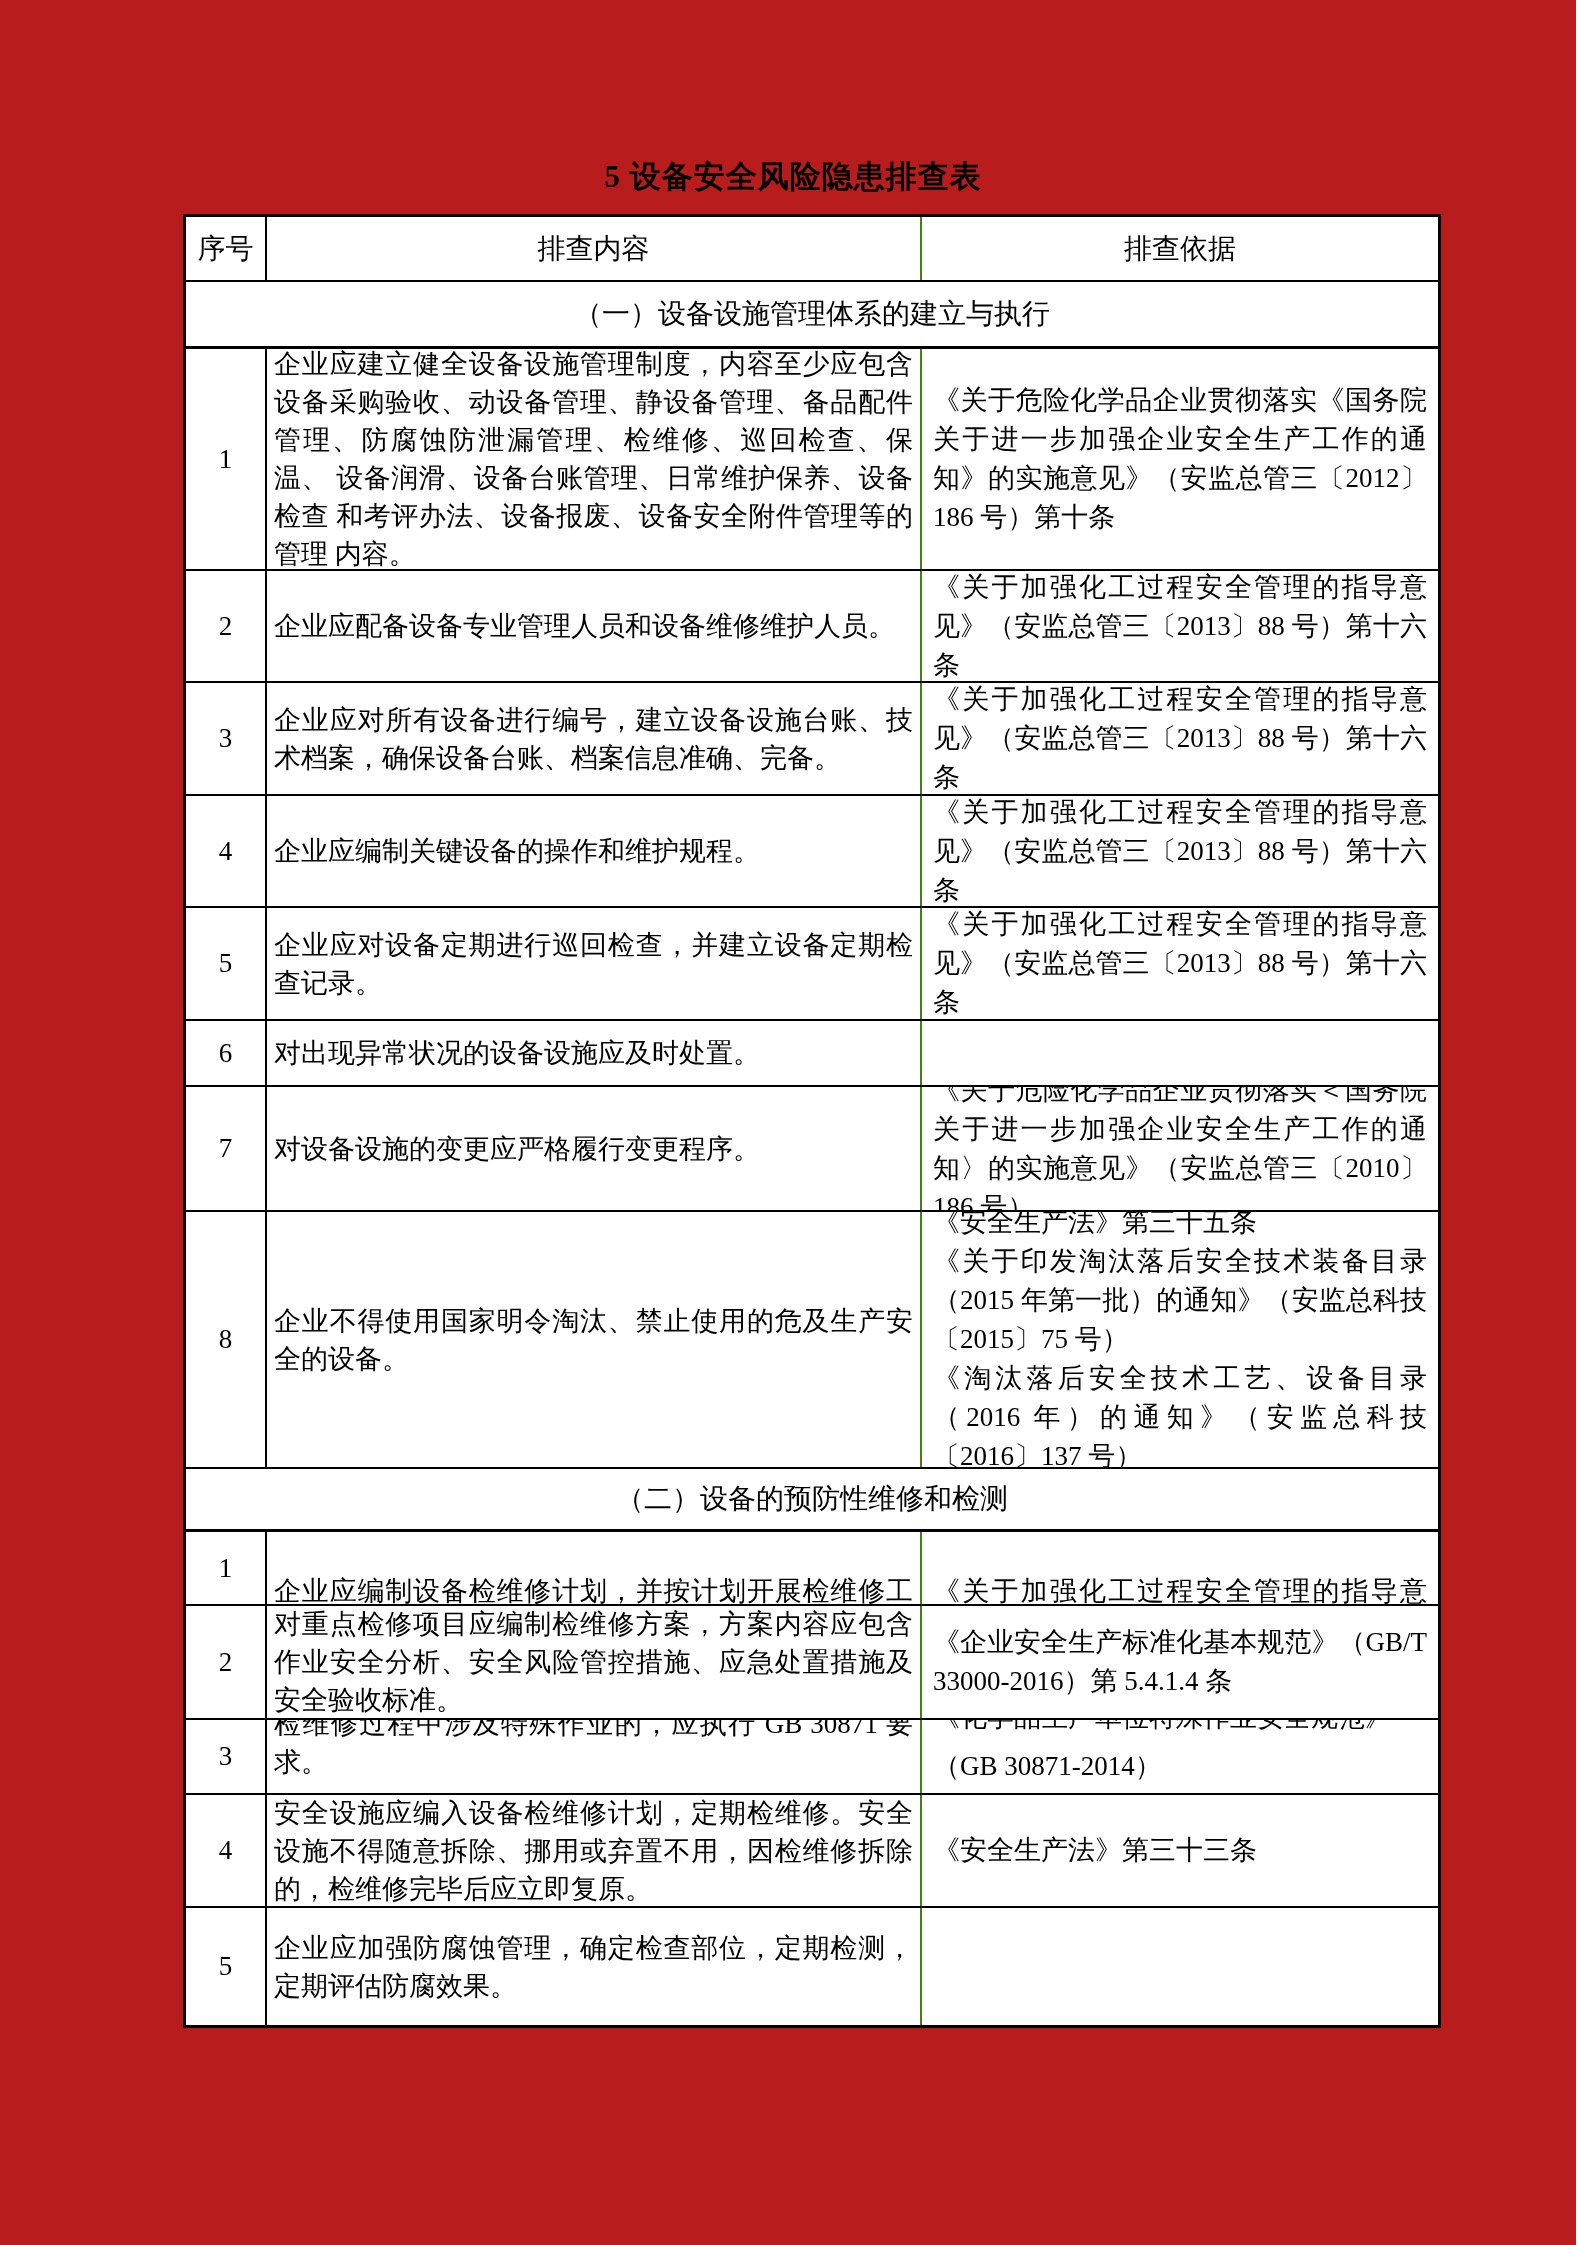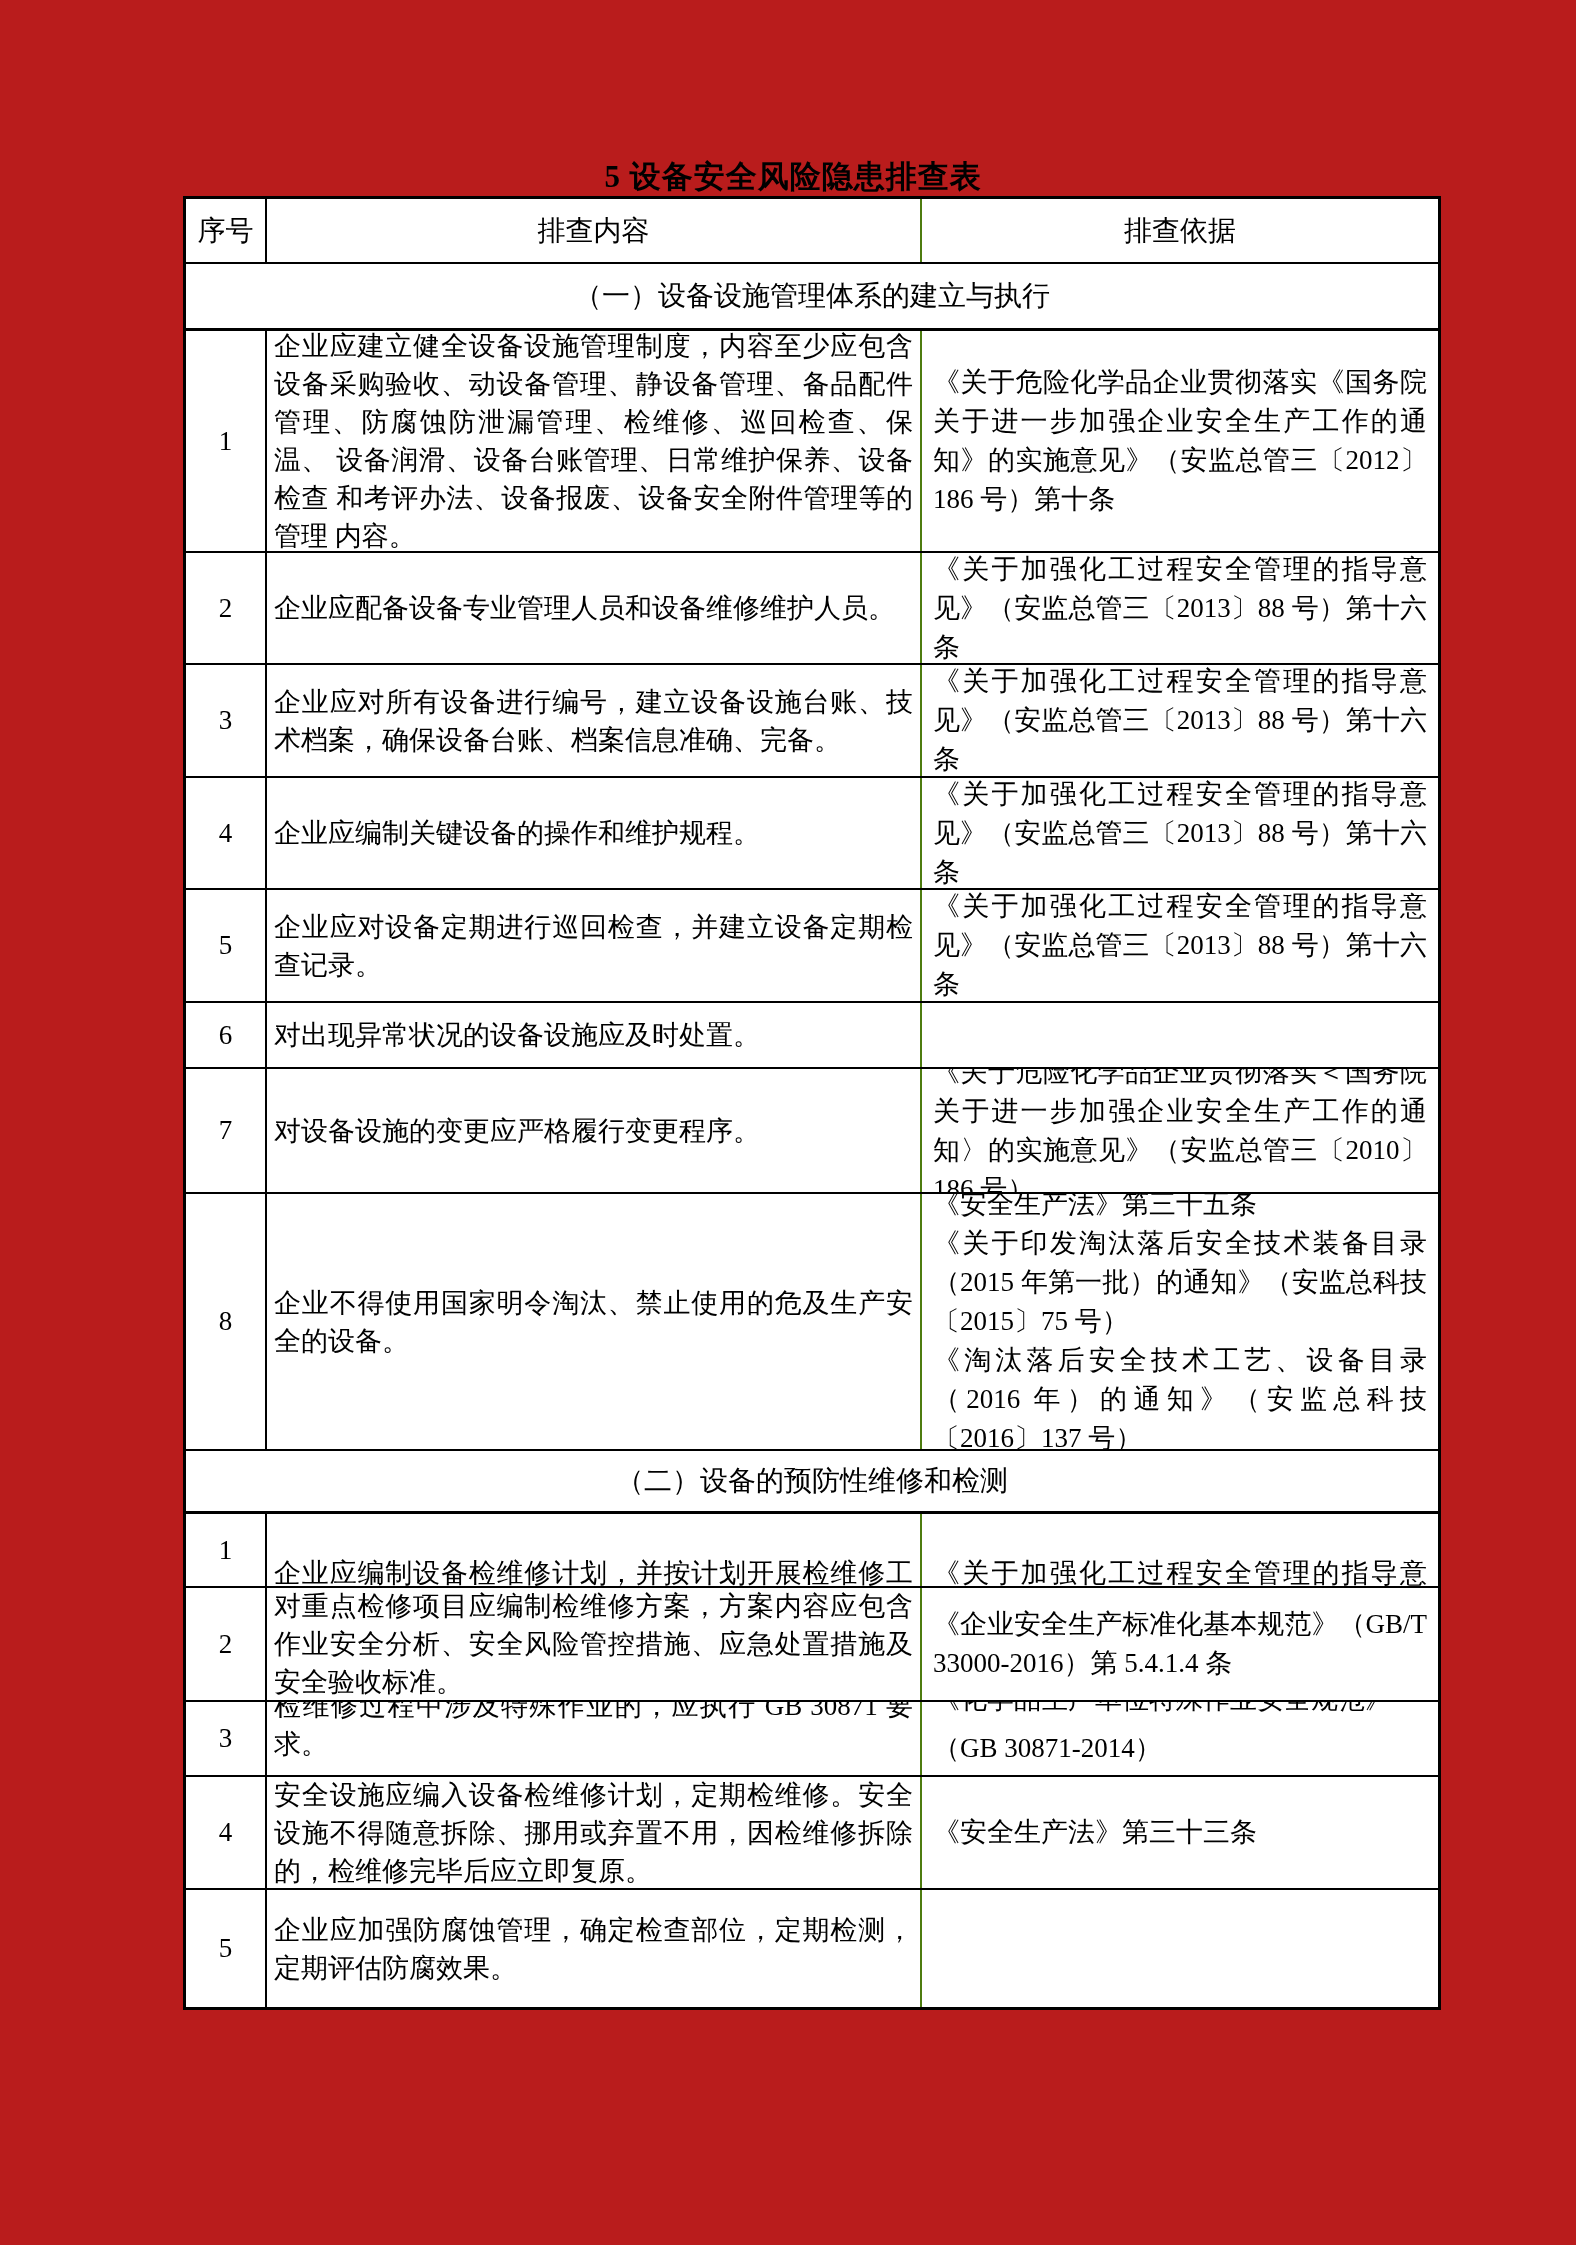--- a/index.html
+++ b/index.html
@@ -10,21 +10,21 @@
   }
   .sheet { position:relative; width:1576px; height:2245px; background:#b91c1c; overflow:hidden; }
 
   .page-title {
     position:absolute; top:156px; left:0; width:1586px;
     text-align:center; font-size:31px; font-weight:bold;
     letter-spacing:1px; line-height:42px;
   }
 
   .check-table {
-    position:absolute; top:196px; left:183px; width:1258px;
+    position:absolute; top:214px; left:183px; width:1258px;
     border:3px solid #000; box-sizing:border-box; background:#fff;
   }
   .tr {
     display:grid; grid-template-columns:81px 655px 516px;
     border-bottom:2px solid #000; box-sizing:border-box; overflow:hidden;
   }
   .tr.last { border-bottom:none; }
 
   .td {
     box-sizing:border-box; overflow:hidden;

